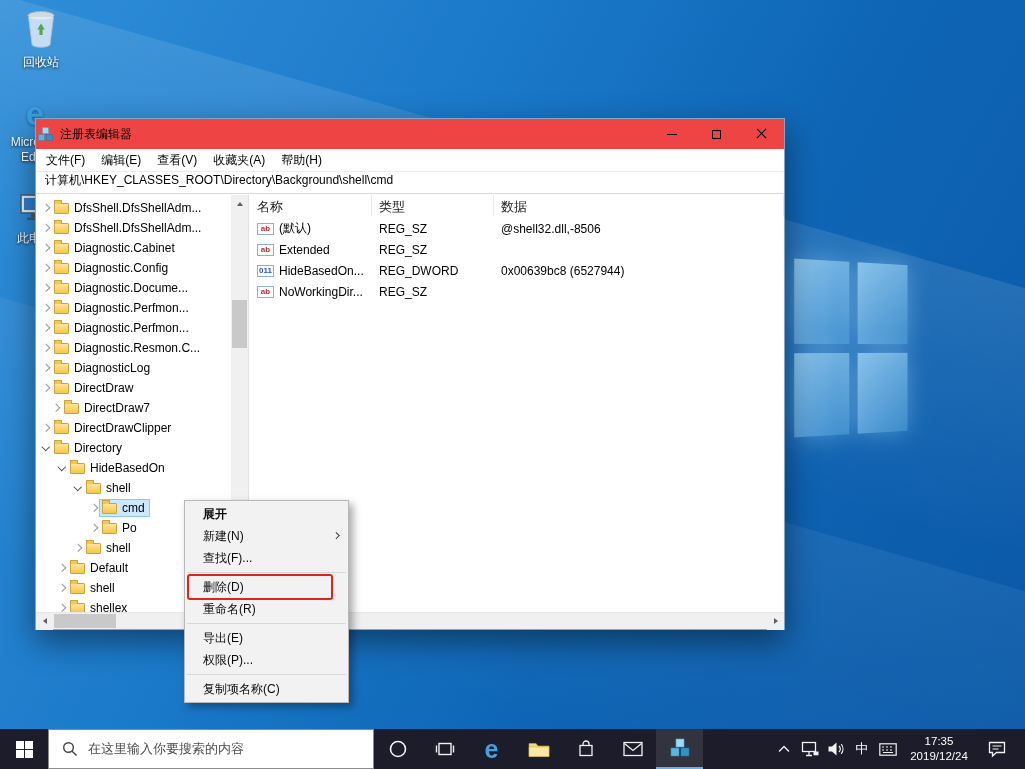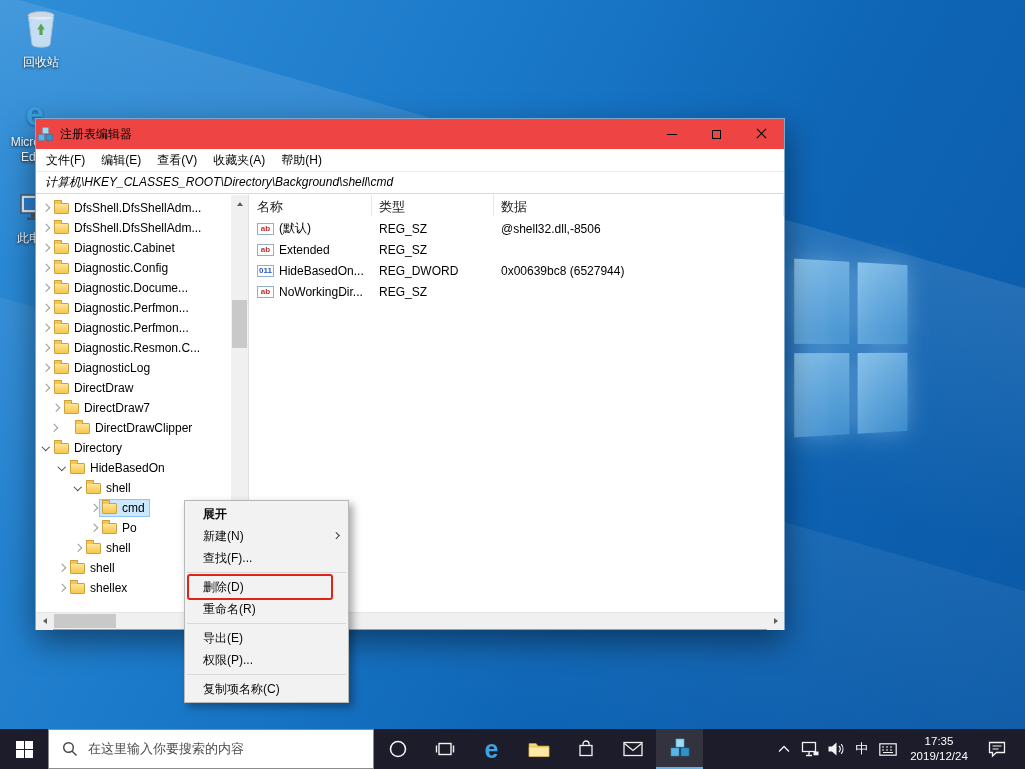--- a/index.html
+++ b/index.html
@@ -35,21 +35,21 @@
   .glyph-min { width:10px; height:1px; background:#000; display:block; }
   .glyph-max { width:9px; height:9px; border:1px solid #000; display:block; }
   .glyph-close { width:12px; height:12px; position:relative; display:block; }
   .glyph-close::before,.glyph-close::after { content:''; position:absolute; left:-0.5px; top:5.4px;
     width:13px; height:1.2px; background:#000; }
   .glyph-close::before { transform:rotate(45deg); } .glyph-close::after { transform:rotate(-45deg); }
 
   .menubar { display:flex; align-items:center; height:22px; padding-left:2px; background:#fff; }
   .mitem { padding:2px 8px; font-size:12px; color:#000; }
   .addressbar { height:23px; border-top:1px solid #ececec; border-bottom:1px solid #d9d9d9;
-    display:flex; align-items:center; padding-left:9px; font-size:12px; color:#000; background:#fff;font-style:italic; }
+    display:flex; padding-left:9px; font-size:12px; color:#000; background:#fff; }
 
   .win-body { position:absolute; top:76px; bottom:0; left:0; right:0; background:#fff; }
   .tree-pane { position:absolute; left:0; top:0; bottom:17px; width:213px; border-right:1px solid #e0e0e0; overflow:hidden; }
   .tree-rows { padding-top:3px; }
   .tree-row { height:20px; display:flex; align-items:center; font-size:12px; white-space:nowrap; }
   .chev { flex:0 0 12px; height:12px; position:relative; }
   .chev.collapsed::before { content:''; position:absolute; top:3px; left:3px; width:4.5px; height:4.5px;
     border-right:1.3px solid #9a9a9a; border-bottom:1.3px solid #9a9a9a; transform:rotate(-45deg); }
   .chev.expanded::before { content:''; position:absolute; top:2px; left:3px; width:4.5px; height:4.5px;
     border-right:1.3px solid #3c3c3c; border-bottom:1.3px solid #3c3c3c; transform:rotate(45deg); }
@@ -261,21 +261,21 @@
               <span class="tlabel">DirectDraw</span>
             </span>
           </div>
           <div class="tree-row" style="padding-left: 14px;">
             <span class="chev collapsed"></span>
             <span class="twrap">
               <span class="folder"></span>
               <span class="tlabel">DirectDraw7</span>
             </span>
           </div>
-          <div class="tree-row" style="padding-left: 12px; gap: 13px;">
+          <div class="tree-row" style="padding-left: 4px;">
             <span class="chev collapsed"></span>
             <span class="twrap">
               <span class="folder"></span>
               <span class="tlabel">DirectDrawClipper</span>
             </span>
           </div>
           <div class="tree-row" style="padding-left: 4px;">
             <span class="chev expanded"></span>
             <span class="twrap">
               <span class="folder"></span>
@@ -308,20 +308,27 @@
             <span class="twrap">
               <span class="folder"></span>
               <span class="tlabel">Po</span>
             </span>
           </div>
           <div class="tree-row" style="padding-left: 36px;">
             <span class="chev collapsed"></span>
             <span class="twrap">
               <span class="folder"></span>
               <span class="tlabel">shell</span>
+            </span>
+          </div>
+          <div class="tree-row" style="padding-left: 20px;">
+            <span class="chev collapsed"></span>
+            <span class="twrap">
+              <span class="folder"></span>
+              <span class="tlabel">Default</span>
             </span>
           </div>
           <div class="tree-row" style="padding-left: 20px;">
             <span class="chev collapsed"></span>
             <span class="twrap">
               <span class="folder"></span>
               <span class="tlabel">shell</span>
             </span>
           </div>
           <div class="tree-row" style="padding-left: 20px;">

